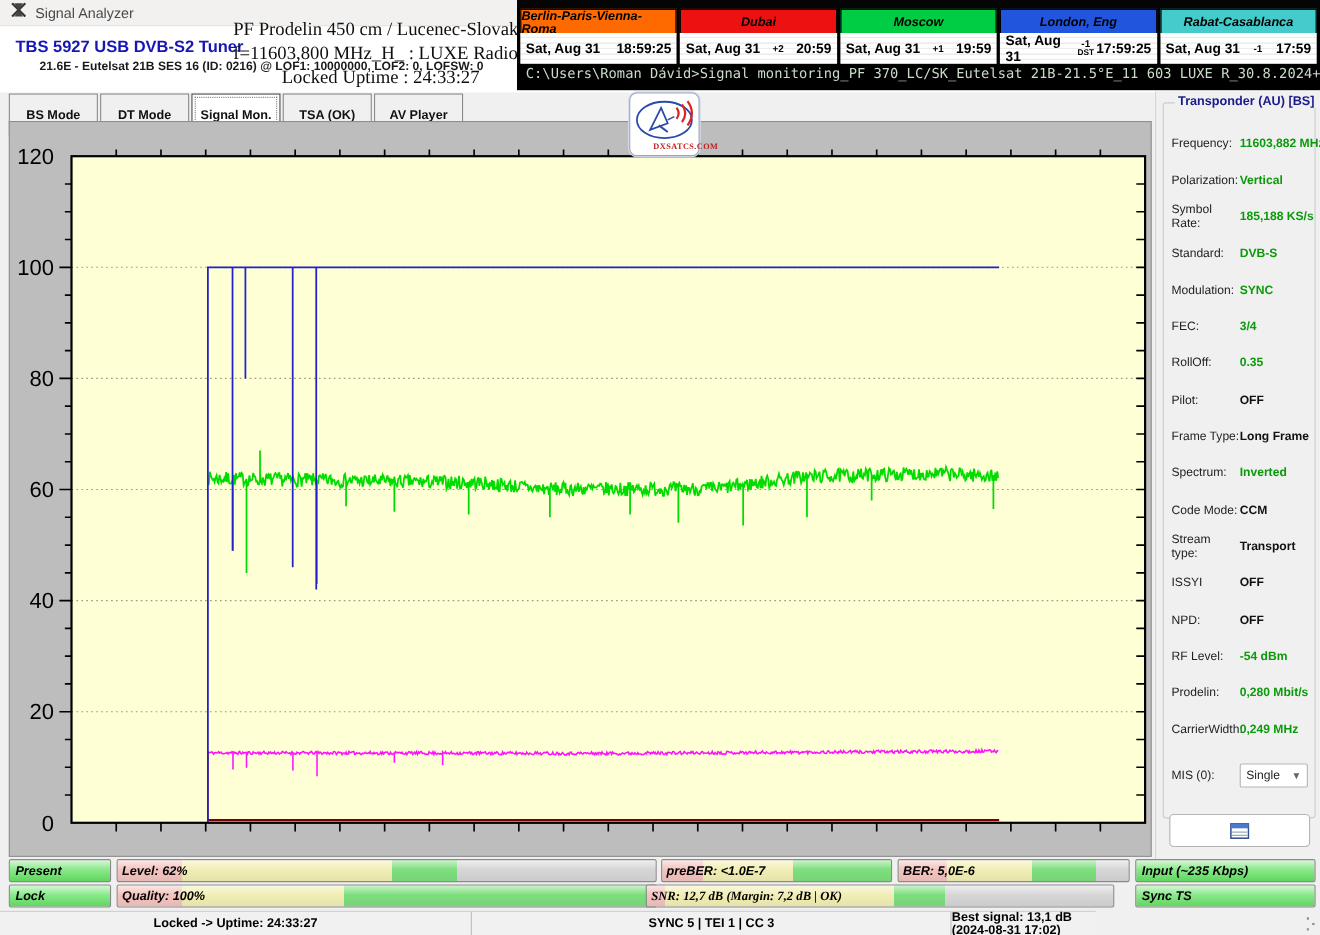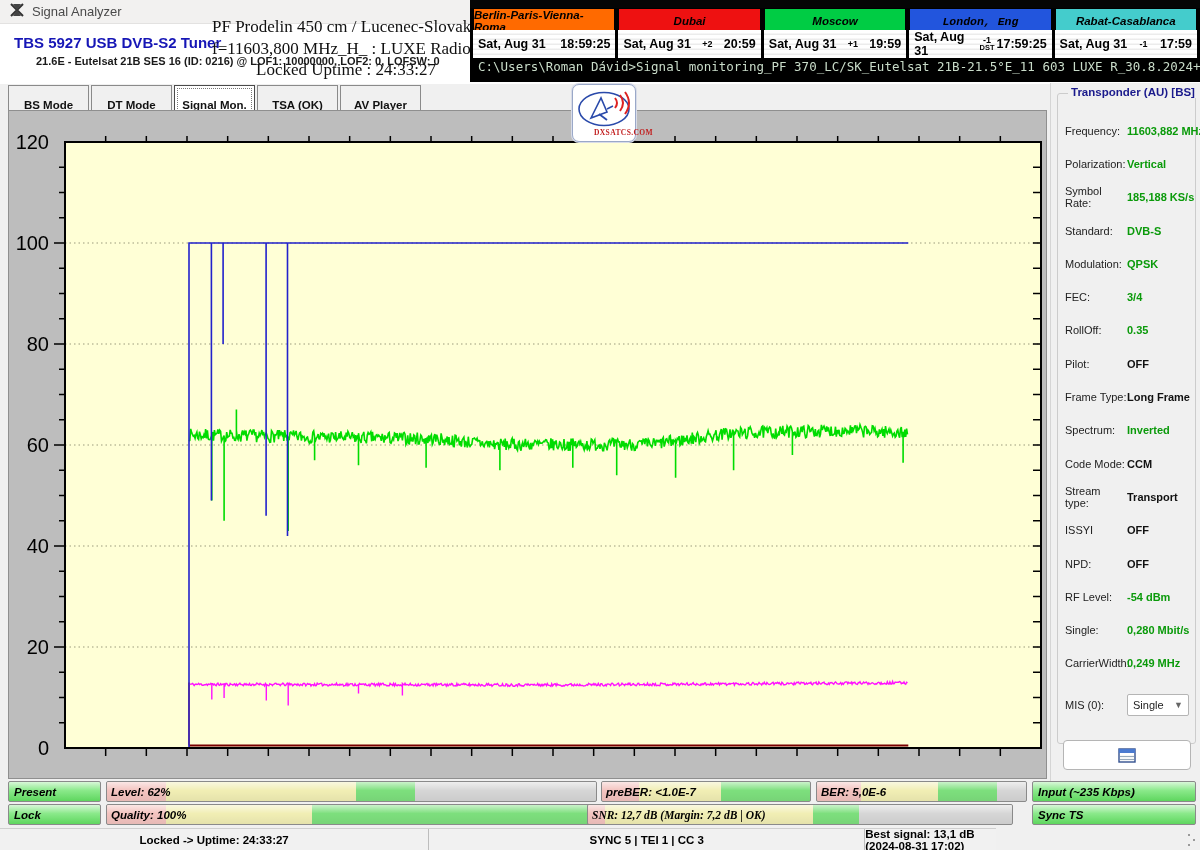--- a/index.html
+++ b/index.html
@@ -98,21 +98,21 @@
     <div>f=11603,800 MHz_H_ : LUXE Radio</div>
     <div class="c">Locked Uptime : 24:33:27</div>
   </div>
 
   <div class="console">
     <div class="sliver"></div>
     <div class="clock-head">
       <div class="cell" style="background: rgb(255, 106, 0);">Berlin-Paris-Vienna-Roma</div>
       <div class="cell" style="background: rgb(238, 17, 17);">Dubai</div>
       <div class="cell" style="background: rgb(0, 204, 68);">Moscow</div>
-      <div class="cell" style="background: rgb(34, 85, 221); font-family: Liberation Mono, monospace;">London, Eng</div>
+      <div class="cell" style="background: rgb(34, 85, 221);">London, Eng</div>
       <div class="cell" style="background: rgb(68, 204, 204);">Rabat-Casablanca</div>
     </div>
     <div class="clock-time">
       <div class="cell">
         <span>Sat, Aug 31</span>
         <span>18:59:25</span>
       </div>
       <div class="cell">
         <span>Sat, Aug 31</span>
         <span class="off-stack">
@@ -298,21 +298,21 @@
         <div class="tp-row">
             <span class="tp-label">Symbol Rate:</span>
             <span class="tp-value green">185,188 KS/s</span>
           </div>
         <div class="tp-row">
             <span class="tp-label">Standard:</span>
             <span class="tp-value green">DVB-S</span>
           </div>
         <div class="tp-row">
             <span class="tp-label">Modulation:</span>
-            <span class="tp-value green">QPSK</span>
+            <span class="tp-value green">SYNC</span>
           </div>
         <div class="tp-row">
             <span class="tp-label">FEC:</span>
             <span class="tp-value green">3/4</span>
           </div>
         <div class="tp-row">
             <span class="tp-label">RollOff:</span>
             <span class="tp-value green">0.35</span>
           </div>
         <div class="tp-row">
@@ -341,21 +341,21 @@
           </div>
         <div class="tp-row">
             <span class="tp-label">NPD:</span>
             <span class="tp-value">OFF</span>
           </div>
         <div class="tp-row">
             <span class="tp-label">RF Level:</span>
             <span class="tp-value green">-54 dBm</span>
           </div>
         <div class="tp-row">
-            <span class="tp-label">Single:</span>
+            <span class="tp-label">Prodelin:</span>
             <span class="tp-value green">0,280 Mbit/s</span>
           </div>
         <div class="tp-row">
             <span class="tp-label">CarrierWidth:</span>
             <span class="tp-value green">0,249 MHz</span>
           </div>
       </div>
       <div class="mis-row">
         <span class="tp-label">MIS (0):</span>
         <div class="mis-select">

